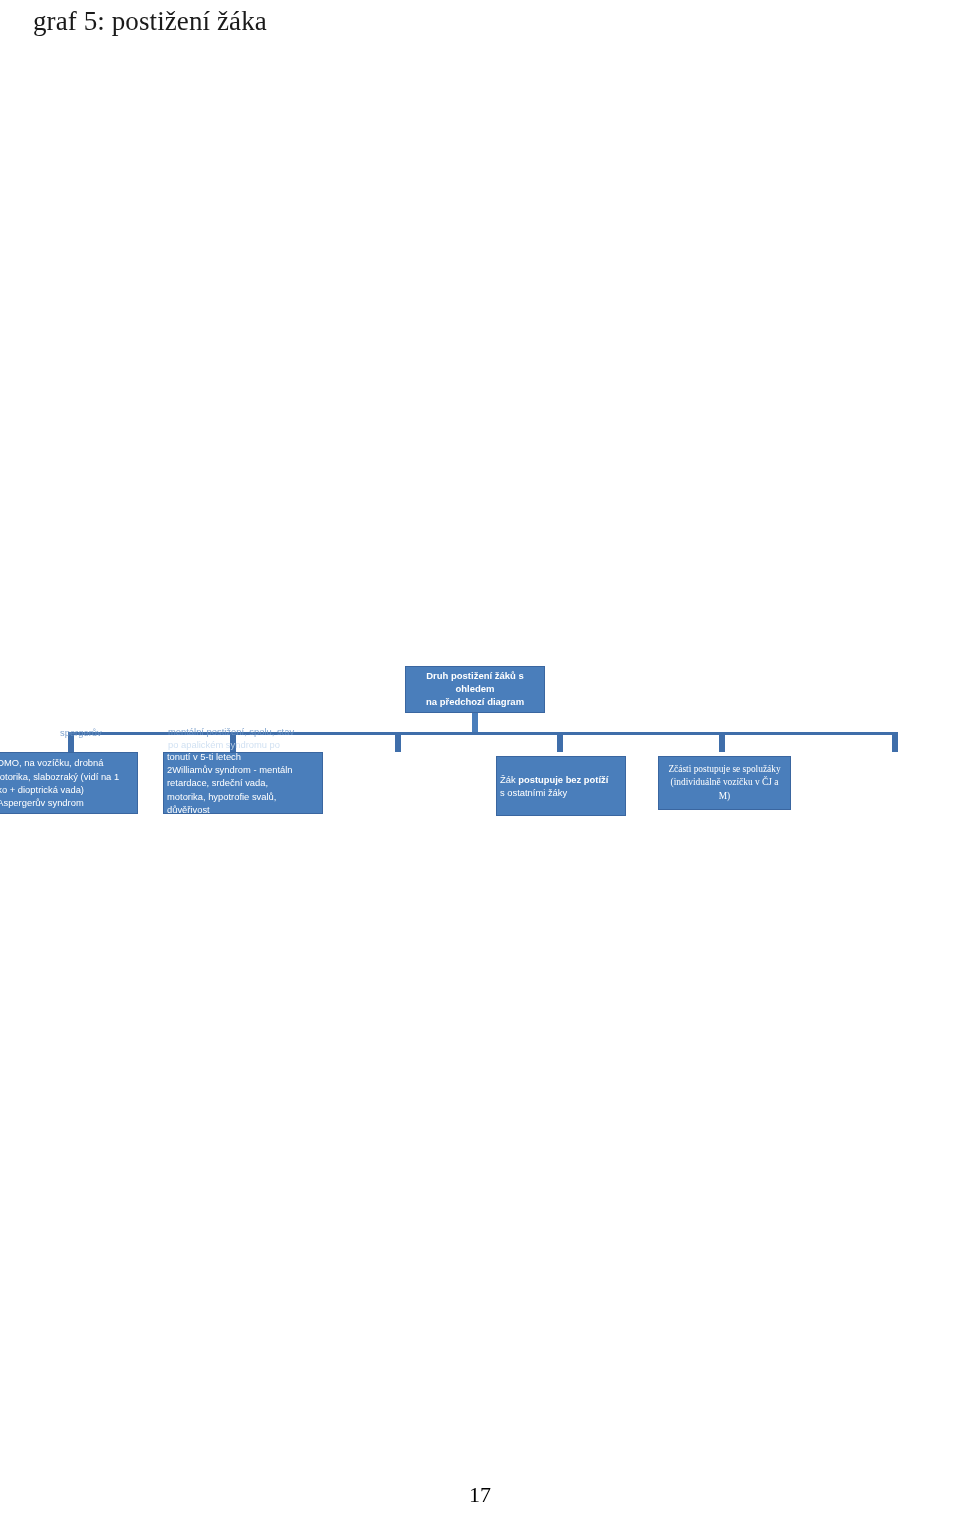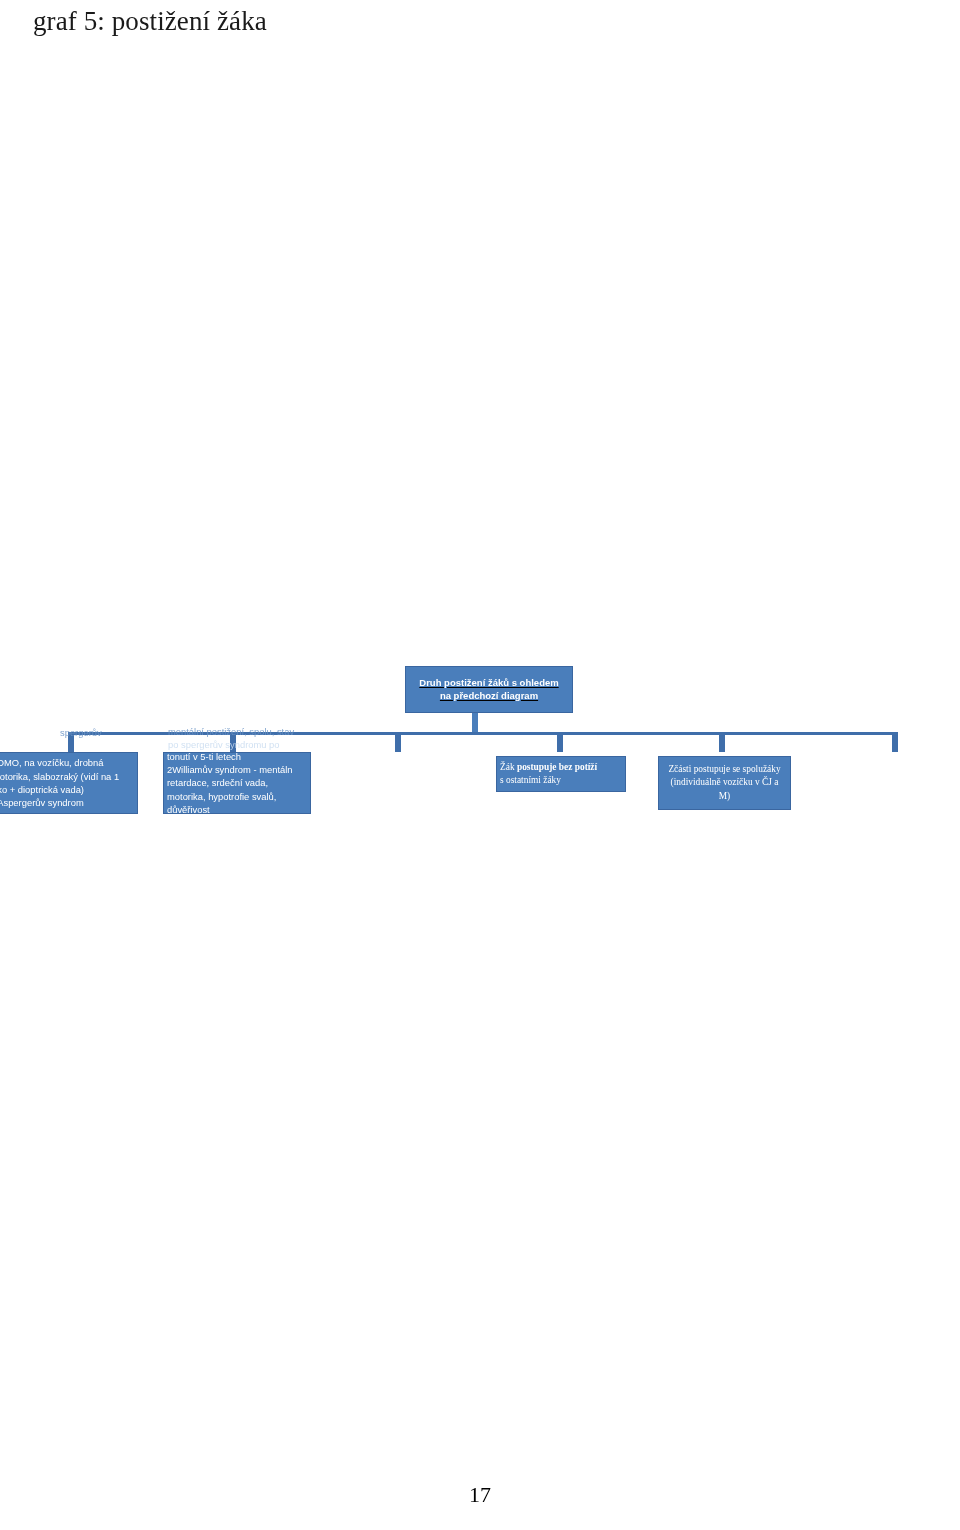--- a/index.html
+++ b/index.html
@@ -35,30 +35,29 @@
     top: 0px;
     width: 960px;
     height: 1530px;
   }
 
   
   .root-node {
     position: absolute;
     left: 405px;
     top: 666px;
-    width: 168px;
+    width: 140px;
     height: 47px;
     background: #4a7ebb;
     border: 1px solid #3a66a0;
     box-sizing: border-box;
     display: flex;
     align-items: center;
     justify-content: center;
     text-align: center;
-    text-decoration: underline;
   }
   .root-node .node-text {
     color: #ffffff;
     font-size: 9.5px;
     font-weight: bold;
     line-height: 1.35;
     padding: 0 2px;
     white-space: pre-line;
   }
 
@@ -108,23 +107,23 @@
   .leaf.center .leaf-line {
     text-align: center;
   }
   .leaf.left .leaf-line {
     text-align: left;
   }
   .leaf b { font-weight: bold; }
 
   
   #leaf-1 { left: -12px;  width: 150px; height: 62px; }
-  #leaf-2 { left: 163px;  width: 148px; height: 62px; }
+  #leaf-2 { left: 163px;  width: 160px; height: 62px; }
   #leaf-3 { left: 334px;  width: 128px; height: 54px; top: 756px; }
-  #leaf-4 { left: 496px;  width: 130px; height: 36px; top: 756px; font-family: Liberation Serif, serif; }
+  #leaf-4 { left: 496px;  width: 130px; height: 60px; top: 756px; }
   #leaf-5 { left: 658px;  width: 133px; height: 54px; top: 756px; font-family: Liberation Serif, serif; }
   #leaf-6 { left: 820px;  width: 133px; height: 54px; top: 756px; }
 
   
   .bleed-text {
     position: absolute;
     color: #6a93c4;
     font-size: 9.4px;
     line-height: 1.42;
     white-space: nowrap;
@@ -163,21 +162,21 @@
 
   <div class="conn-drop" style="left:68px;"></div>
   <div class="conn-drop" style="left:230px;"></div>
   <div class="conn-drop" style="left:395px;"></div>
   <div class="conn-drop" style="left:557px;"></div>
   <div class="conn-drop" style="left:719px;"></div>
   <div class="conn-drop" style="left:892px;"></div>
 
   <div class="bleed-text" id="bleed-1">spergerův</div>
   <div class="bleed-text" id="bleed-2">mentální postižení, spolu, stav</div>
-  <div class="bleed-text" id="bleed-3">po spergerův syndromu po</div>
+  <div class="bleed-text" id="bleed-3">po apalickém syndromu po</div>
 
   <div class="leaf left" id="leaf-1">
       <div class="leaf-line">3DMO, na vozíčku, drobná</div>
       <div class="leaf-line">motorika, slabozraký (vidí na 1</div>
       <div class="leaf-line">oko + dioptrická vada)</div>
       <div class="leaf-line">4Aspergerův syndrom</div>
     </div>
   <div class="leaf left" id="leaf-2">
       <div class="leaf-line">tonutí v 5-ti letech</div>
       <div class="leaf-line">2Williamův syndrom - mentáln</div>

